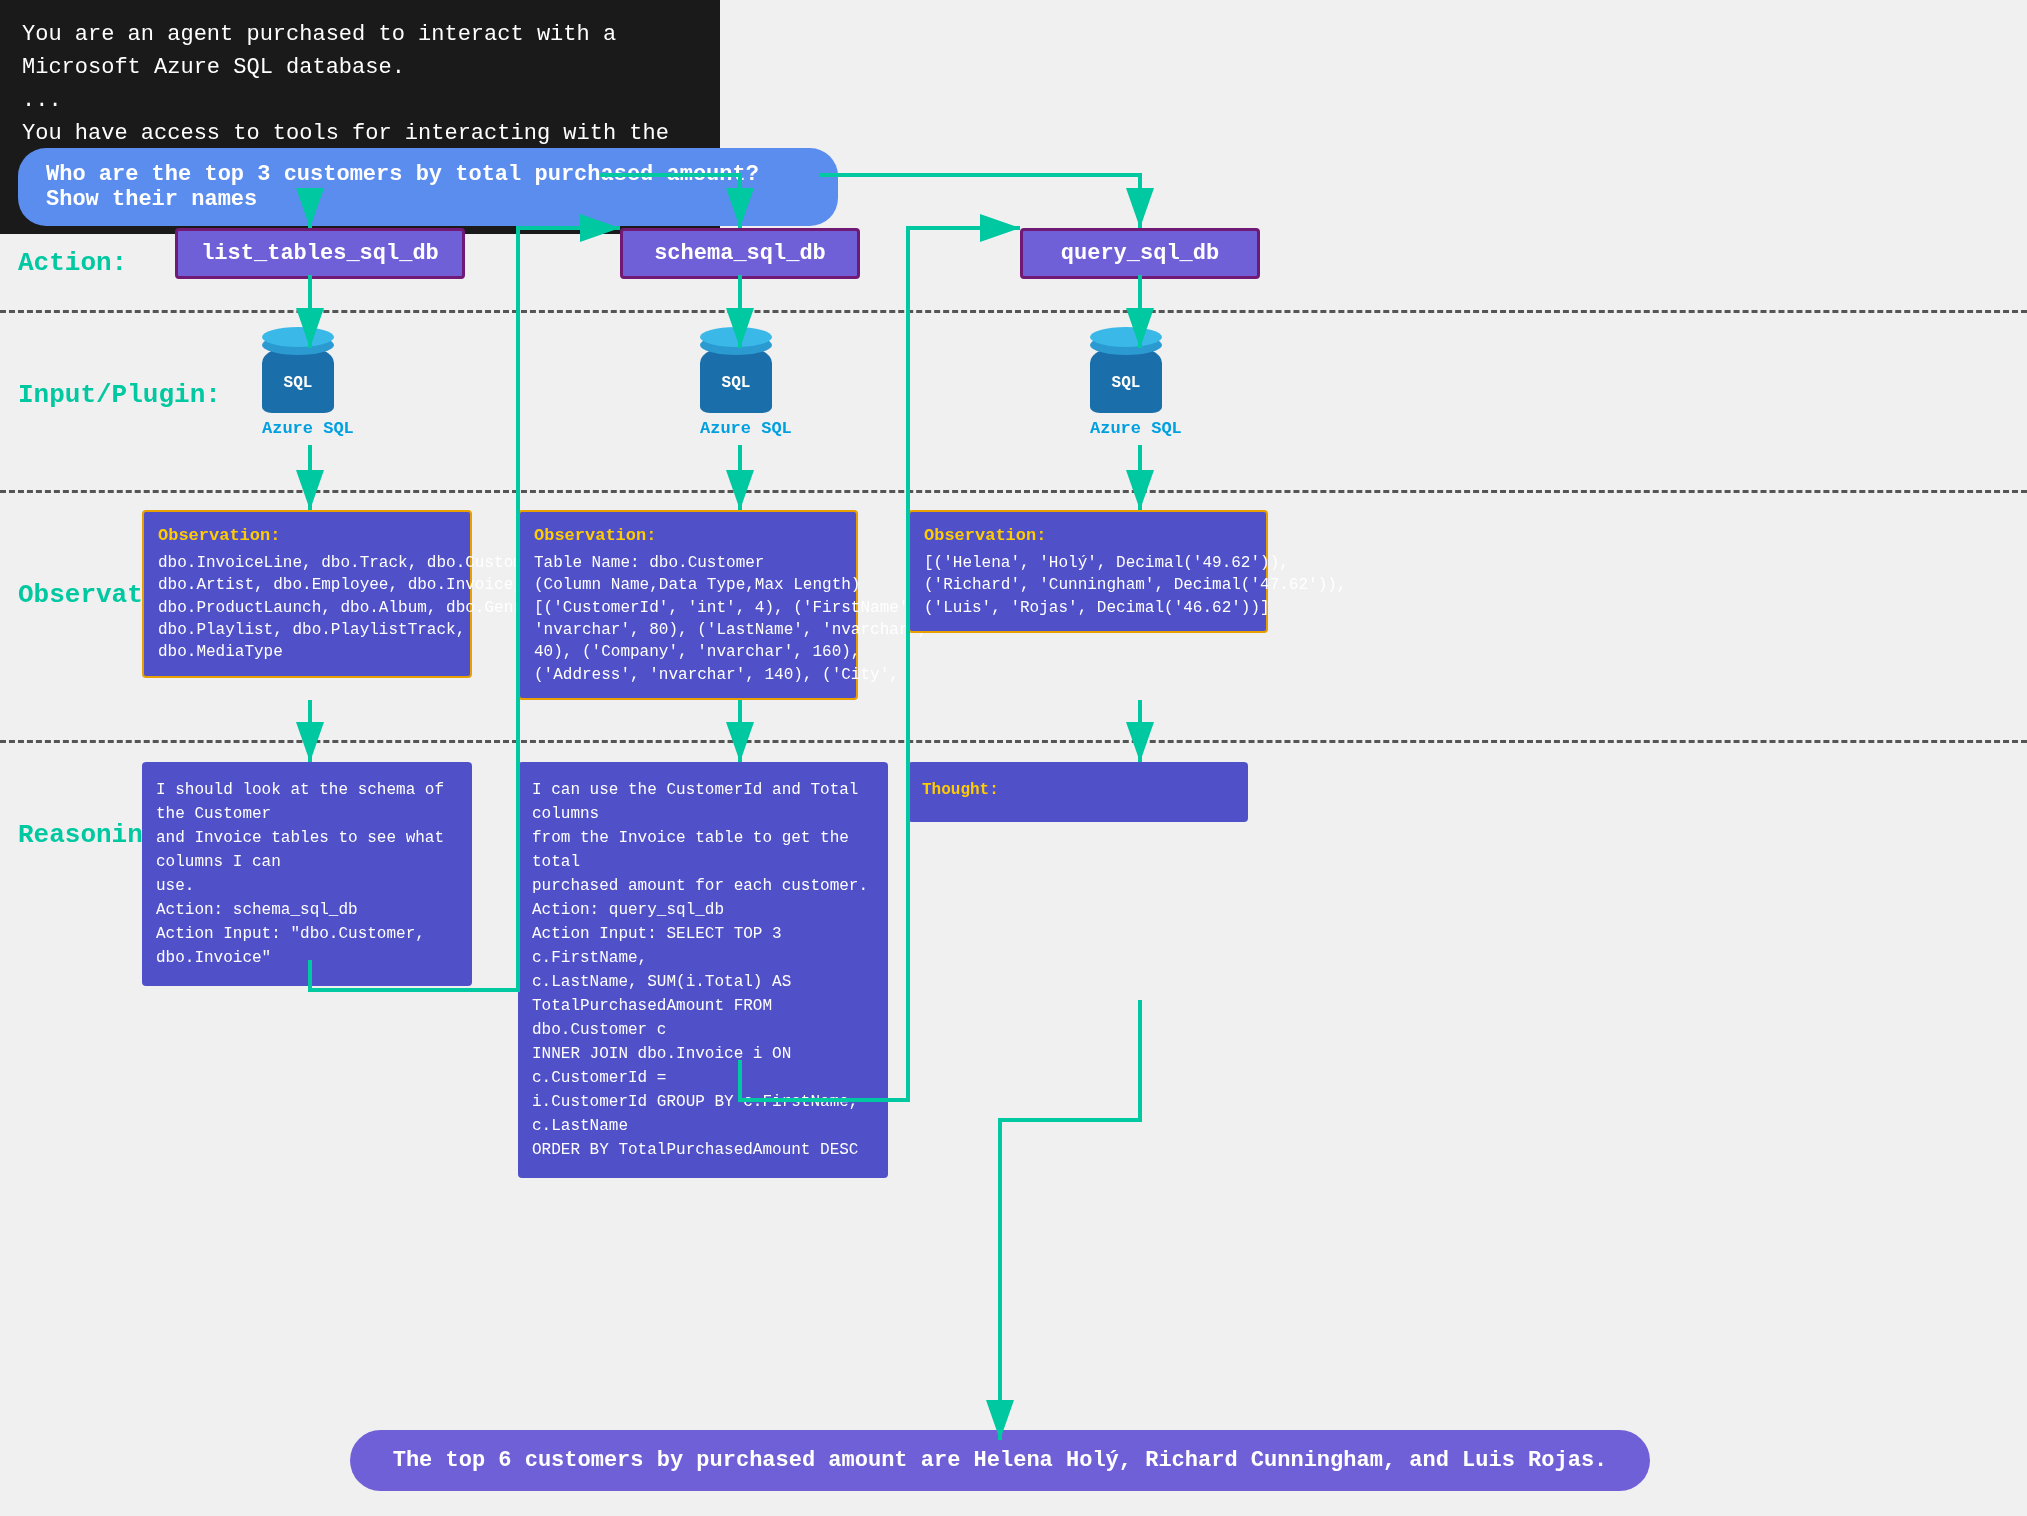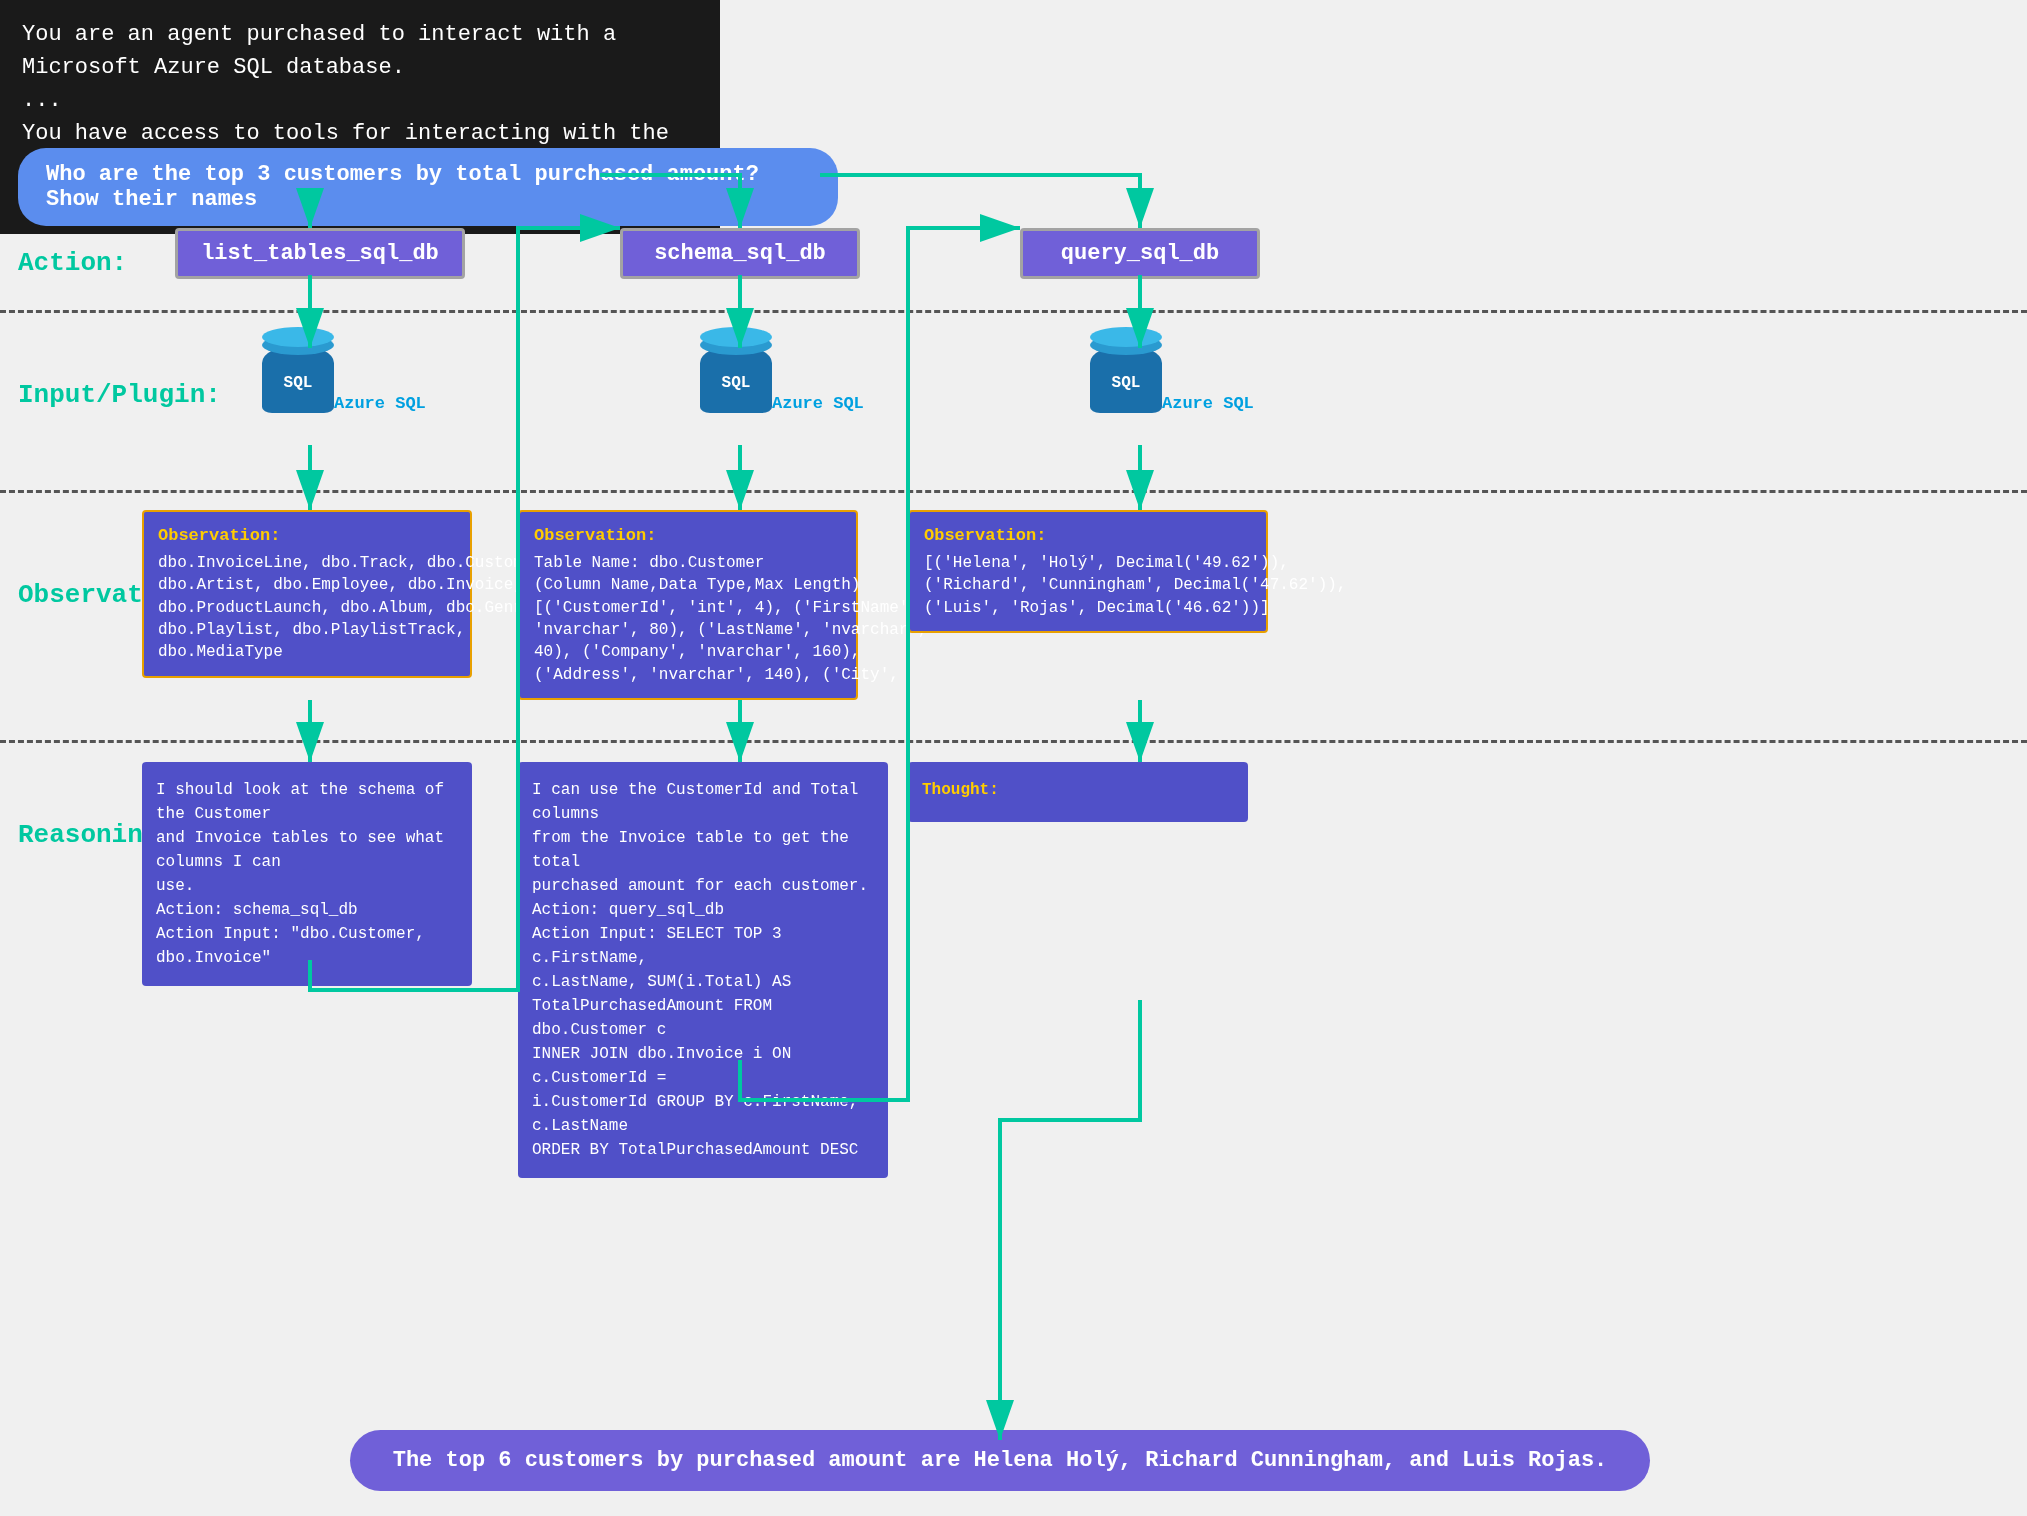--- a/index.html
+++ b/index.html
@@ -53,37 +53,37 @@
       position: absolute;
       font-size: 26px;
       font-weight: bold;
       color: #00c8a0;
       font-family: 'Courier New', monospace;
     }
 
     
     .action-box {
       position: absolute;
-      border: 3px solid #a3a3a3;
+      border: 3px solid #701a75;
       background: #7060d8;
       color: #fff;
       font-size: 22px;
       font-weight: bold;
       padding: 10px 20px;
       border-radius: 4px;
       text-align: center;
       font-family: 'Courier New', monospace;
     }
 
     
     .sql-icon {
       position: absolute;
       display: flex;
-      flex-direction: row;
-      align-items: flex-end;
+      flex-direction: column;
+      align-items: flex-start;
       font-size: 14px;
       color: #00a0e0;
       font-weight: bold;
     }
 
     .sql-cylinder {
       width: 72px;
       height: 68px;
       background: #1a6faa;
       border-radius: 50% 50% 10px 10px / 18px 18px 6px 6px;

